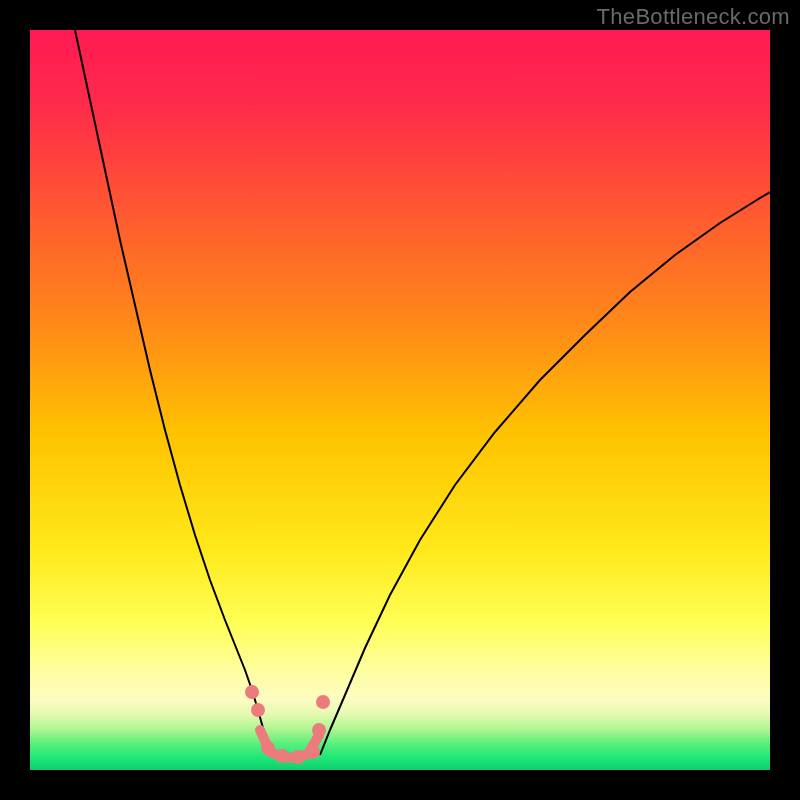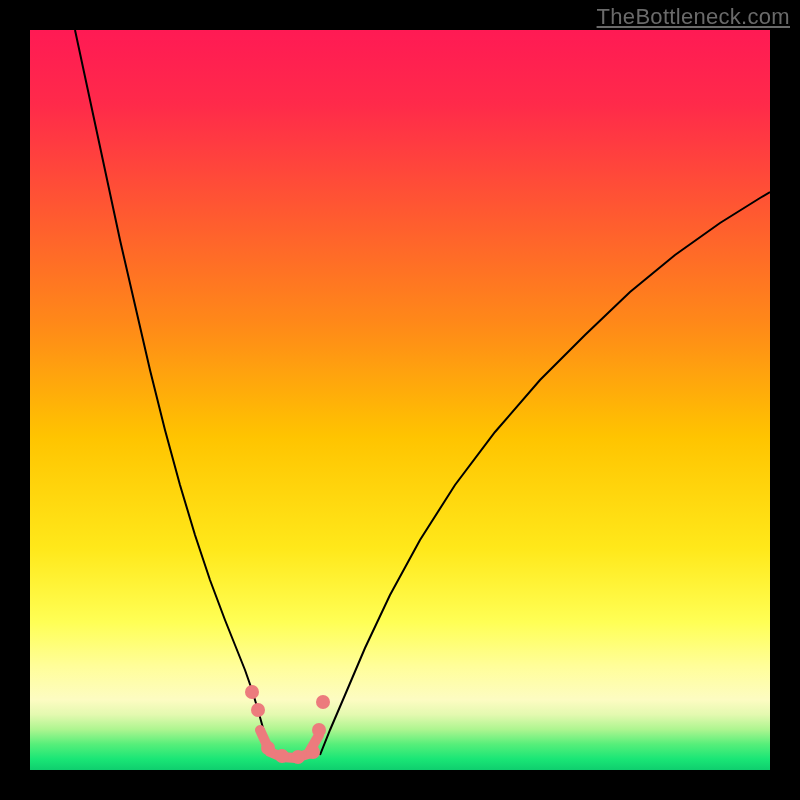--- a/index.html
+++ b/index.html
@@ -32,21 +32,20 @@
     inset: 0;
   }
   .watermark {
     position: absolute;
     top: 4px;
     right: 10px;
     color: #6a6a6a;
     font-size: 22px;
     font-weight: 500;
     letter-spacing: 0.3px;
-    text-decoration: underline;
   }
   svg.curves {
     position: absolute;
     inset: 0;
   }
 </style>
 </head>
 <body>
 
 <div class="frame">

